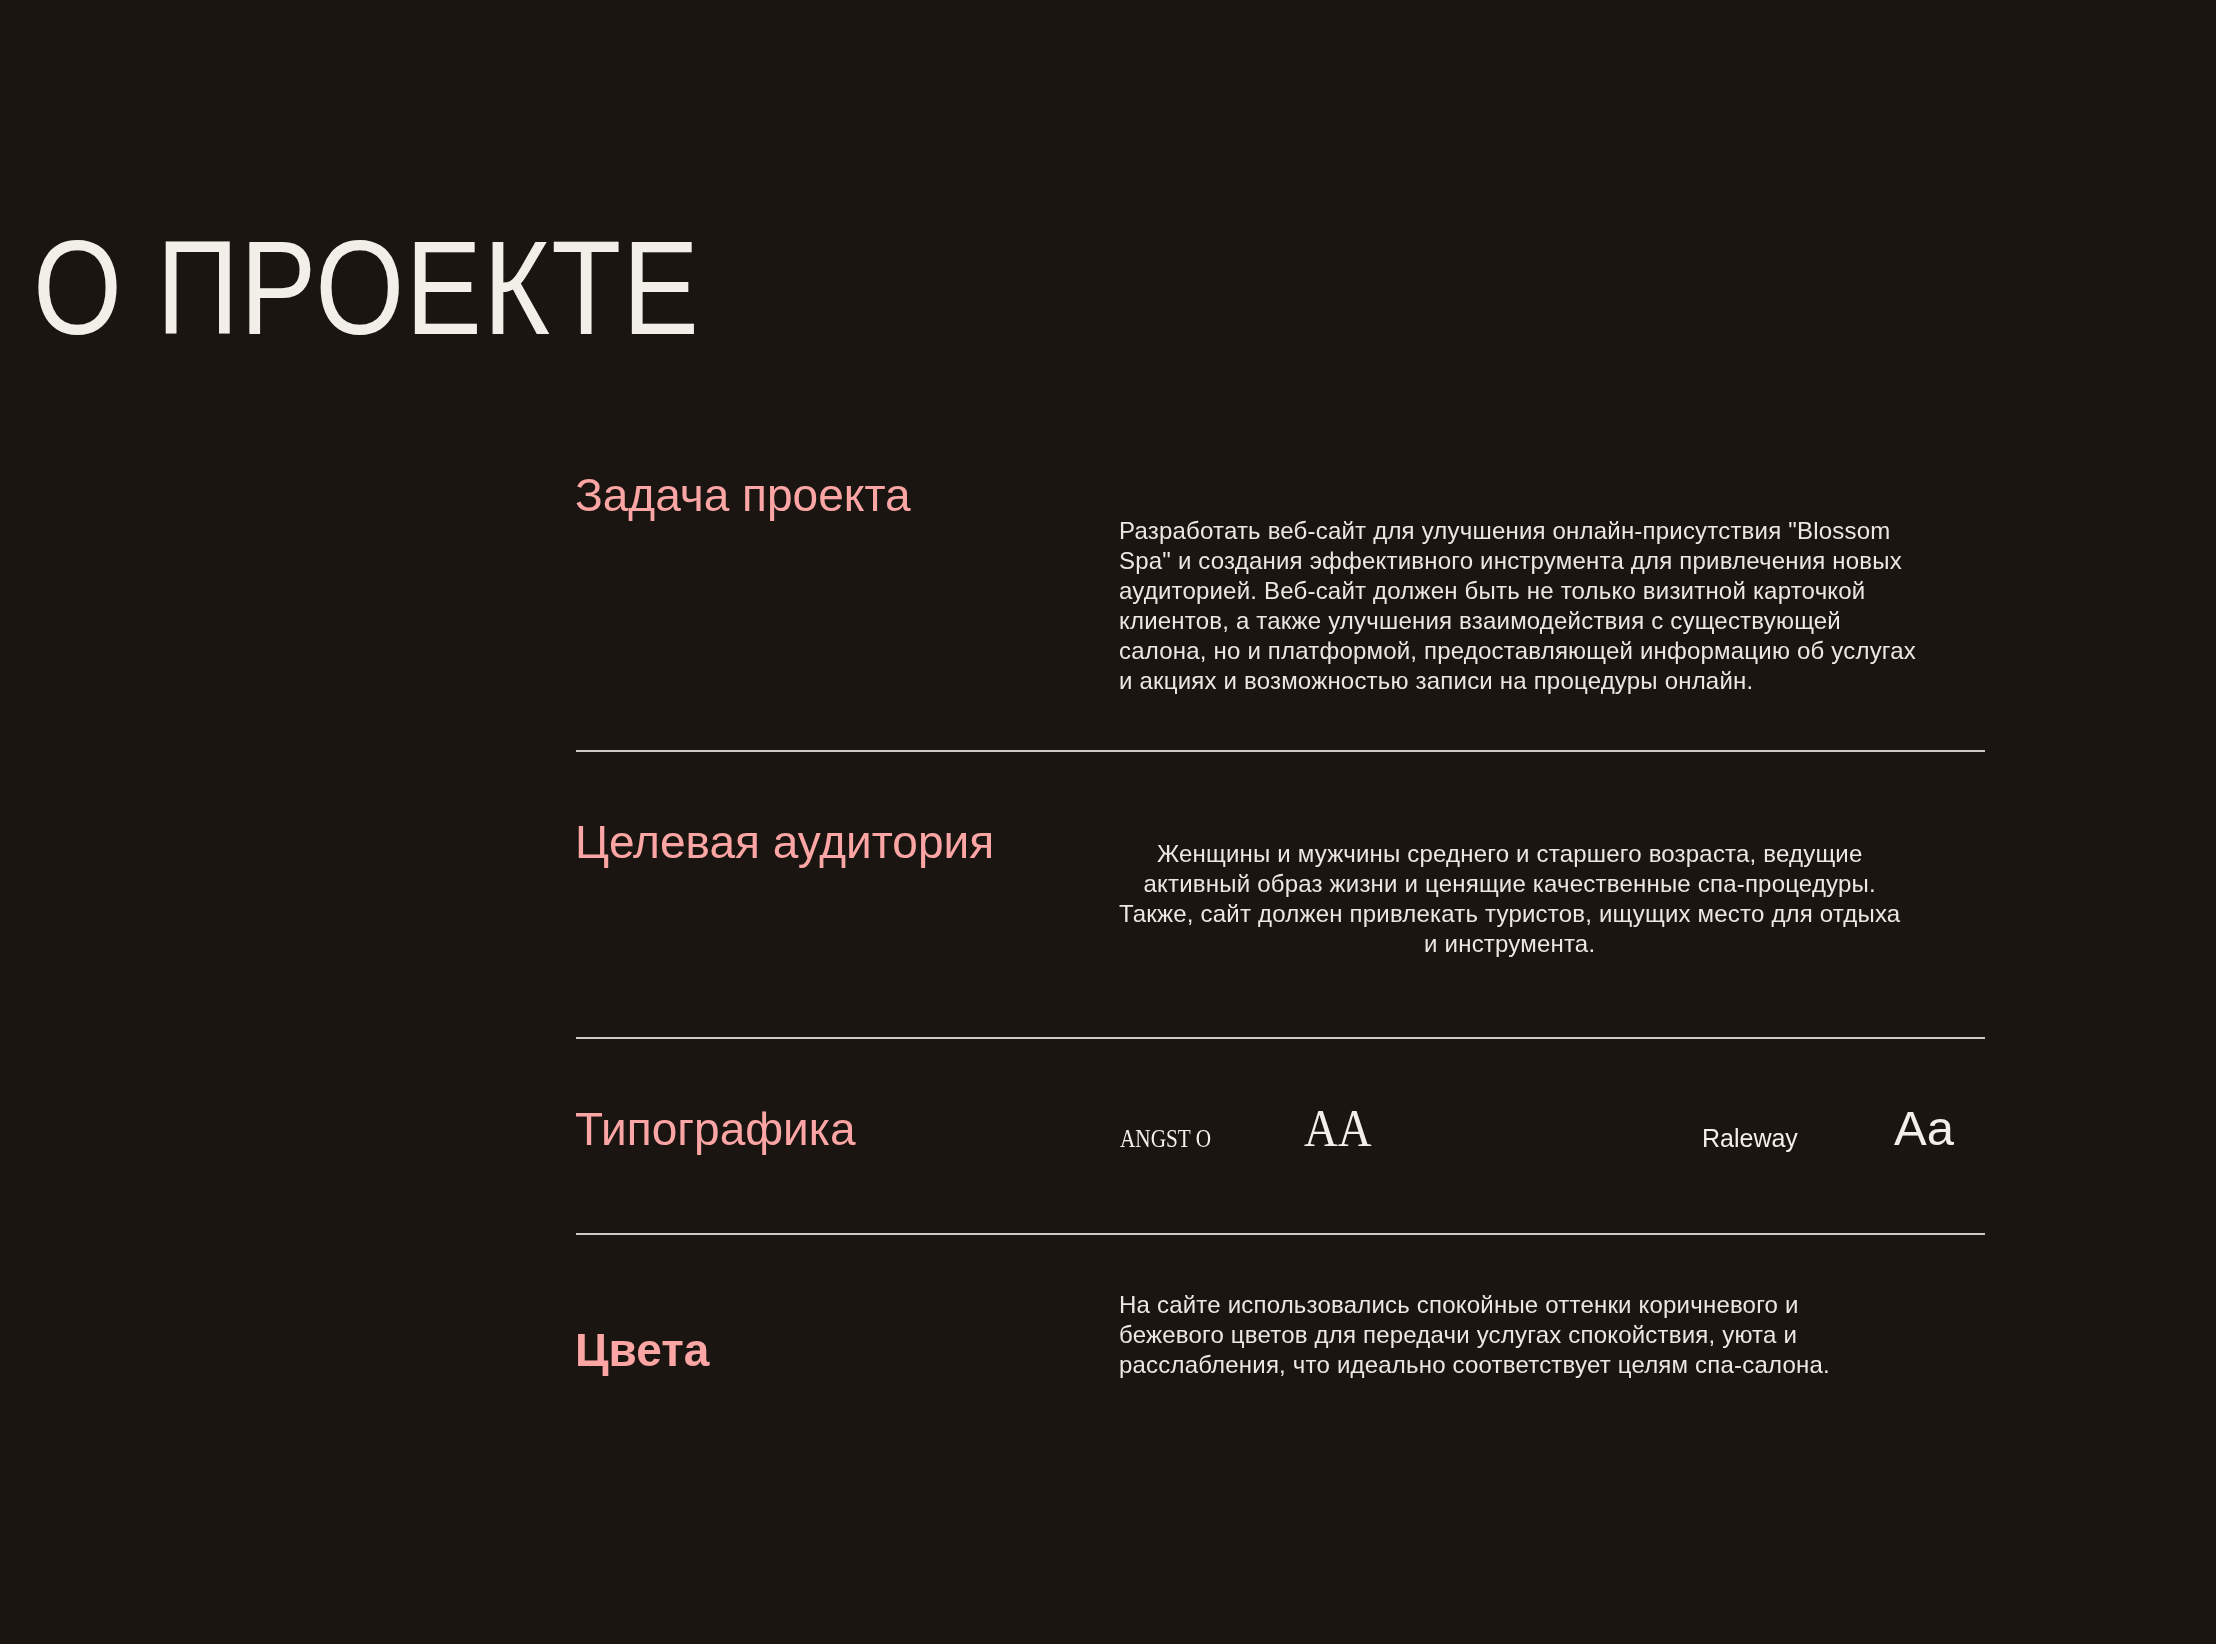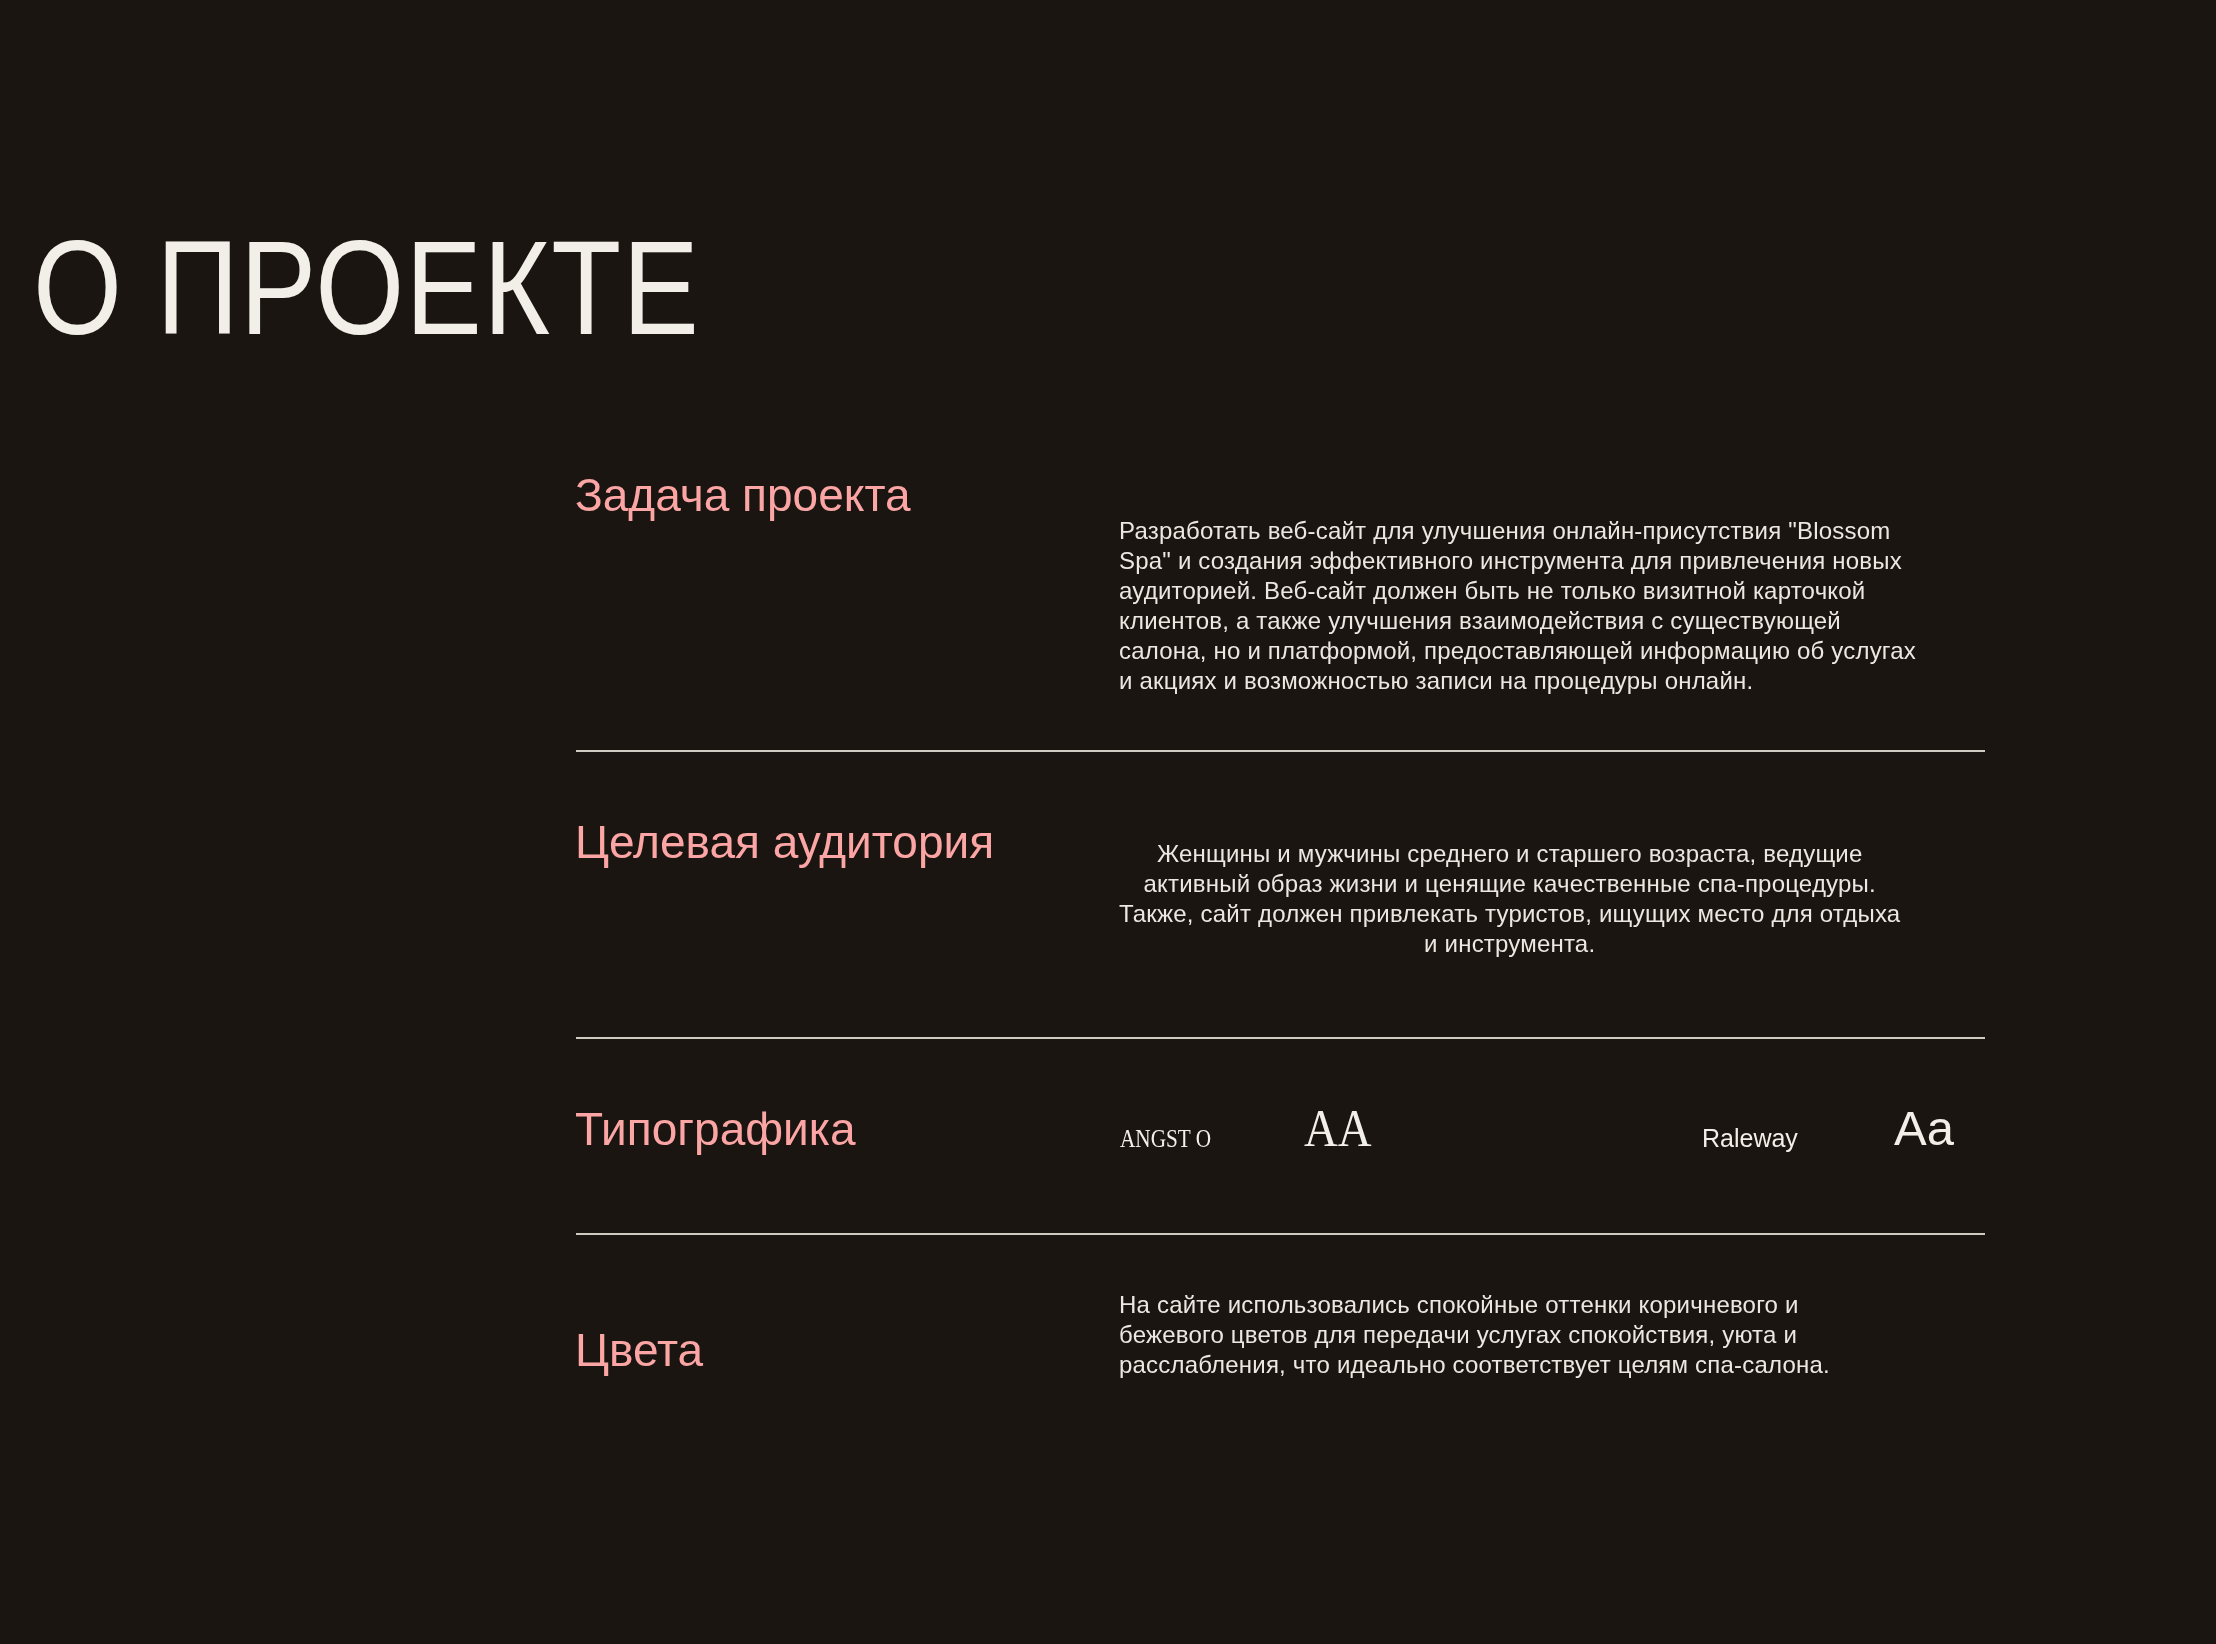--- a/index.html
+++ b/index.html
@@ -78,19 +78,19 @@
 </div>
 <div class="divider" style="top:1037px;"></div>
 
 <div class="heading" style="top:1106px;">Типографика</div>
 <div class="font-name-serif">ANGST O</div>
 <div class="font-sample-serif">AA</div>
 <div class="font-name-sans">Raleway</div>
 <div class="font-sample-sans">Aa</div>
 <div class="divider" style="top:1233px;"></div>
 
-<div class="heading" style="top:1327px;">Цвета</div>
+<div class="heading" style="top:1327px;font-weight:bold;">Цвета</div>
 <div class="body-text" style="top:1290px;">
   <span class="line">На сайте использовались спокойные оттенки коричневого и</span>
   <span class="line">бежевого цветов для передачи услугах спокойствия, уюта и</span>
   <span class="line">расслабления, что идеально соответствует целям спа-салона.</span>
 </div>
 
 
 </body></html>

